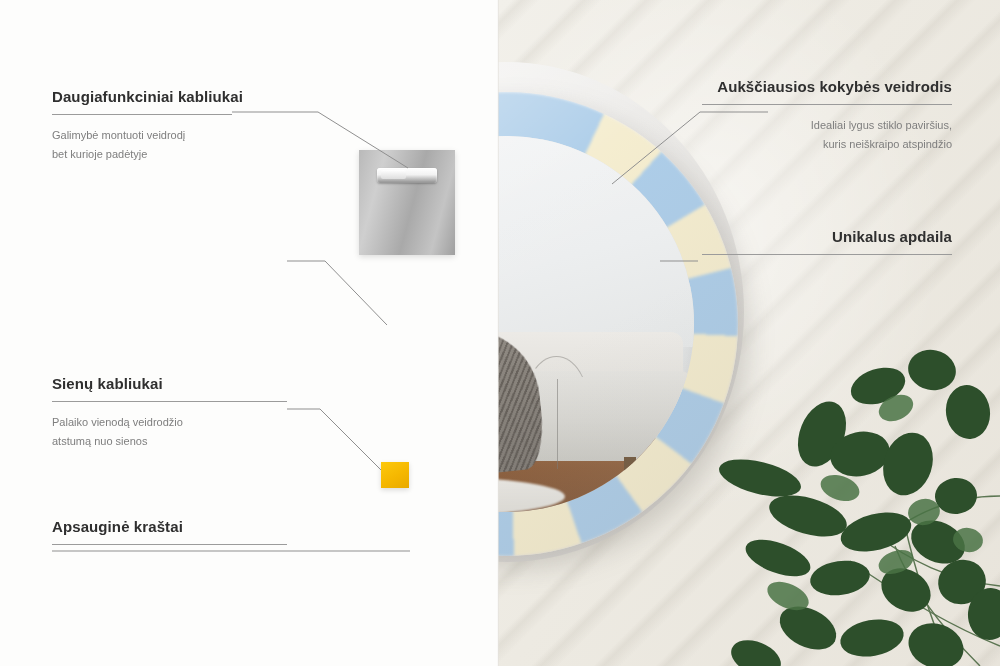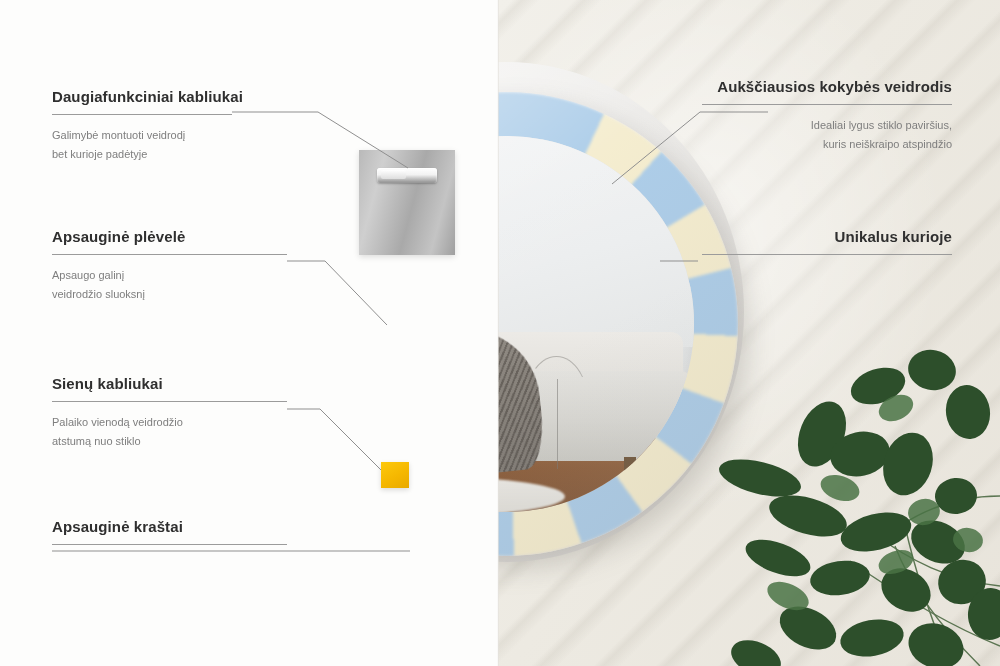--- a/index.html
+++ b/index.html
@@ -368,44 +368,38 @@
     </g>
   </svg>
 
   <div class="block left b1">
     <h3>Daugiafunkciniai kabliukai</h3>
     <div class="rule"></div>
     <p>Galimybė montuoti veidrodį
 bet kurioje padėtyje</p>
   </div>
 
-  <div class="block left b2">
-    <h3>Apsauginė plėvelė</h3>
-    <div class="rule"></div>
-    <p>Apsaugo galinį
-veidrodžio sluoksnį</p>
-  </div>
 
   <div class="block left b3">
     <h3>Sienų kabliukai</h3>
     <div class="rule"></div>
     <p>Palaiko vienodą veidrodžio
-atstumą nuo stiklo</p>
+atstumą nuo sienos</p>
   </div>
 
   <div class="block left b4">
     <h3>Apsauginė kraštai</h3>
     <div class="rule"></div>
   </div>
 
   <div class="block right r1">
     <h3>Aukščiausios kokybės veidrodis</h3>
     <div class="rule"></div>
     <p>Idealiai lygus stiklo paviršius,
 kuris neiškraipo atspindžio</p>
   </div>
 
   <div class="block right r2">
-    <h3>Unikalus kurioje</h3>
+    <h3>Unikalus apdaila</h3>
     <div class="rule"></div>
   </div>
 
 </div>
 
 </body></html>

